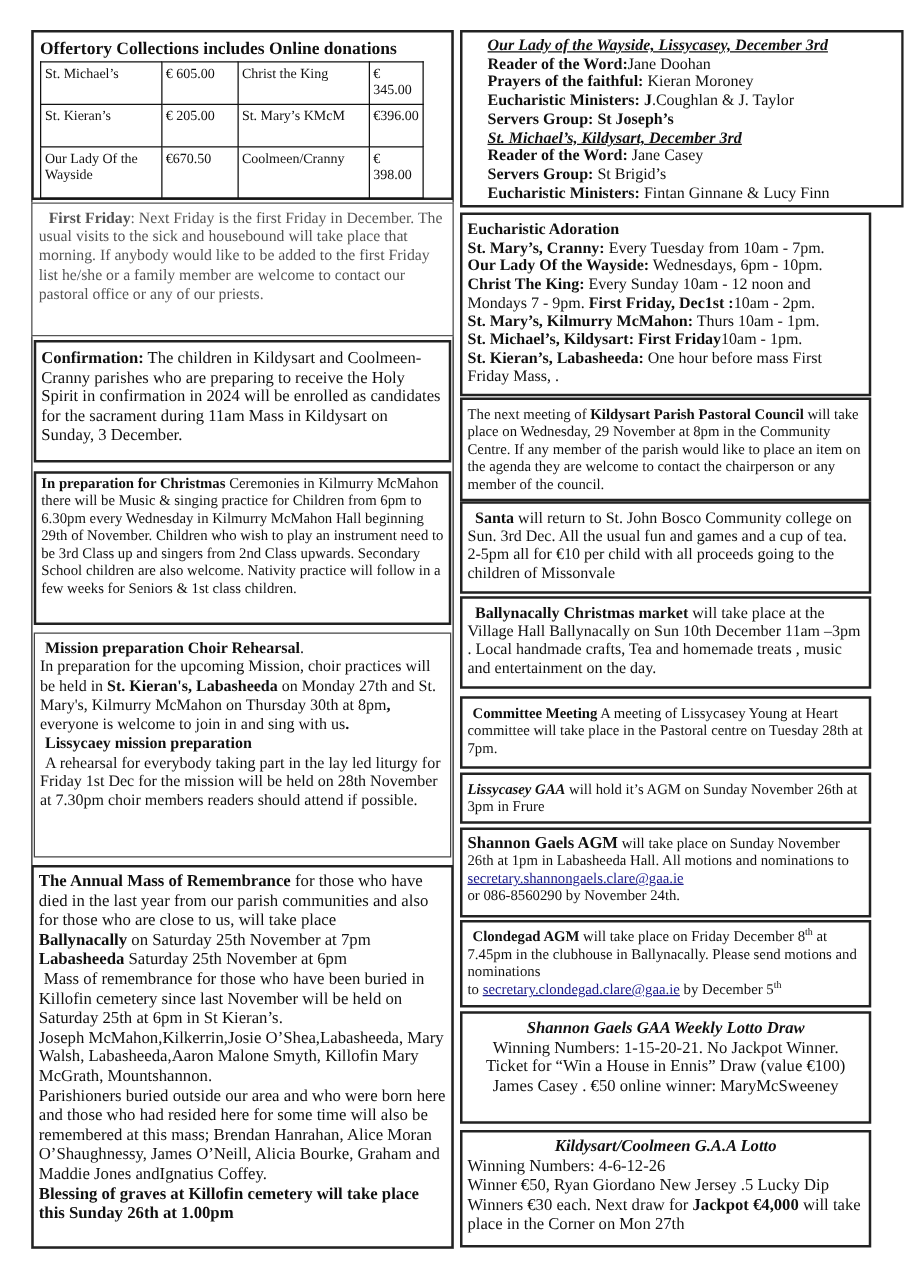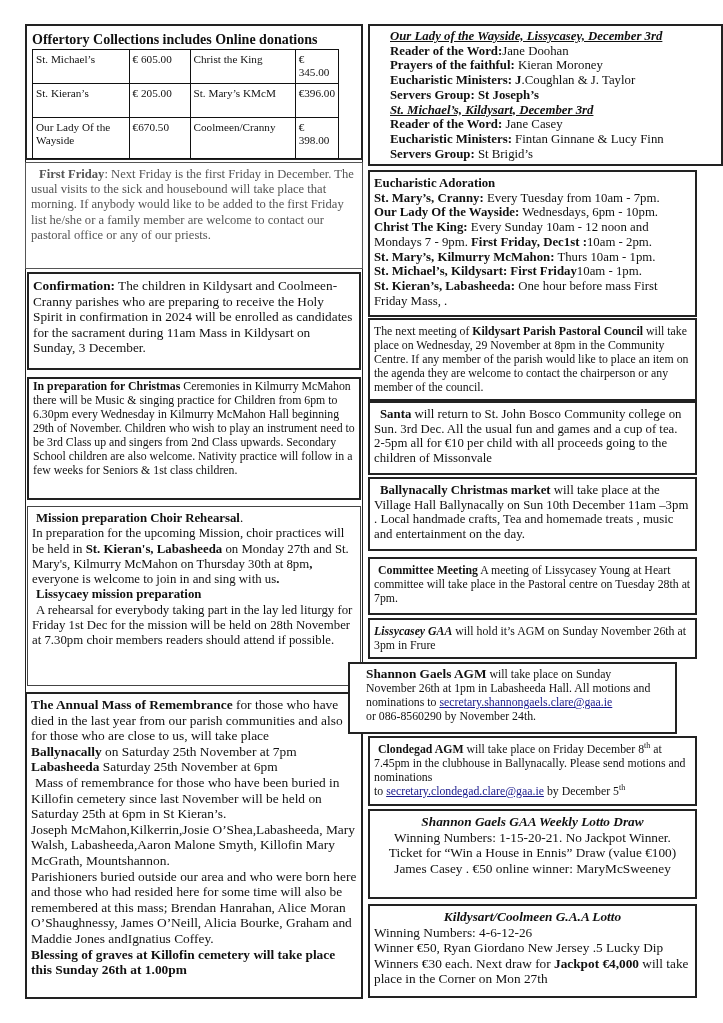--- a/index.html
+++ b/index.html
@@ -81,22 +81,22 @@
 </div>
 
 <div class="box thick" style="left:368px;top:24px;width:355px;height:142px;padding:3px 20px;font-size:12.8px;line-height:14.7px;">
   <div class="bi u">Our Lady of the Wayside, Lissycasey,  December 3rd</div>
   <div><b>Reader of the Word:</b><span>Jane Doohan</span></div>
   <div><b>Prayers of the faithful:</b><span> Kieran Moroney</span></div>
   <div><b>Eucharistic Ministers: J</b><span>.Coughlan &amp; J. Taylor</span></div>
   <div><b>Servers Group: St  Joseph’s</b><span></span></div>
   <div class="bi u">St. Michael’s, Kildysart,  December 3rd</div>
   <div><b>Reader of the Word:</b><span>  Jane Casey</span></div>
+  <div><b>Servers Group:</b><span> St Brigid’s</span></div>
   <div><b>Eucharistic Ministers:</b><span>  Fintan Ginnane &amp; Lucy Finn</span></div>
-  <div><b>Servers Group:</b><span> St Brigid’s</span></div>
 </div>
 
 <div class="box thick" style="left:368px;top:170px;width:329px;height:147px;padding:4px 4px;font-size:12.8px;line-height:14.7px;">
   <div><b>Eucharistic Adoration</b></div>
   <div><b>St. Mary’s, Cranny:</b><span> Every Tuesday from 10am - 7pm.</span></div>
   <div><b>Our Lady Of the Wayside:</b><span> Wednesdays, 6pm - 10pm.</span></div>
   <div><b>Christ The King:</b><span> Every Sunday 10am - 12 noon and Mondays 7 - 9pm.  </span><b>First Friday,  Dec1st :</b><span>10am - 2pm.</span></div>
   <div><b>St. Mary’s, Kilmurry McMahon:</b><span> Thurs 10am - 1pm.</span></div>
   <div><b>St. Michael’s, Kildysart: First Friday</b><span>10am - 1pm.</span></div>
   <div><b>St. Kieran’s, Labasheeda:</b><span> One hour before mass  First Friday Mass,  .</span></div>
@@ -115,21 +115,21 @@
 </div>
 
 <div class="box thick" style="left:368px;top:557px;width:329px;height:58px;padding:4px 4px;font-size:11.8px;line-height:14px;">
   <span style="padding-left:4px;"></span><b>Committee Meeting</b><span>  A meeting of Lissycasey Young at Heart committee will take place in the Pastoral centre on Tuesday 28th  at 7pm.</span>
 </div>
 
 <div class="box thick" style="left:368px;top:618px;width:329px;height:41px;padding:4px 4px;font-size:11.8px;line-height:14px;">
   <span class="bi">Lissycasey GAA</span><span> will hold it’s AGM on Sunday   November 26th at 3pm in Frure</span>
 </div>
 
-<div class="box thick" style="left:348px;top:662px;width:329px;height:72px;padding:3px 16px;font-size:11.8px;line-height:14px;">
+<div class="box thick" style="left:368px;top:662px;width:329px;height:72px;padding:3px 4px;font-size:11.8px;line-height:14px;">
   <b style="font-size:13.3px;">Shannon Gaels AGM</b><span> will take place on Sunday  November 26th at 1pm in Labasheeda Hall.  All motions and nominations to  </span><a class="link">secretary.shannongaels.clare@gaa.ie</a>
   <div>or 086-8560290 by November 24th.</div>
 </div>
 
 <div class="box thick" style="left:368px;top:736px;width:329px;height:70px;padding:4px 4px;font-size:11.8px;line-height:14px;">
   <span style="padding-left:4px;"></span><b>Clondegad AGM</b><span> will take place on Friday December 8</span><sup>th</sup><span> at 7.45pm in the clubhouse in Ballynacally. Please send motions and nominations</span>
   <div><span>to </span><a class="link">secretary.clondegad.clare@gaa.ie</a><span> by December 5</span><sup>th</sup></div>
 </div>
 
 <div class="box thick center" style="left:368px;top:809px;width:329px;height:90px;padding:3px 0;font-size:13.3px;line-height:15.6px;">

